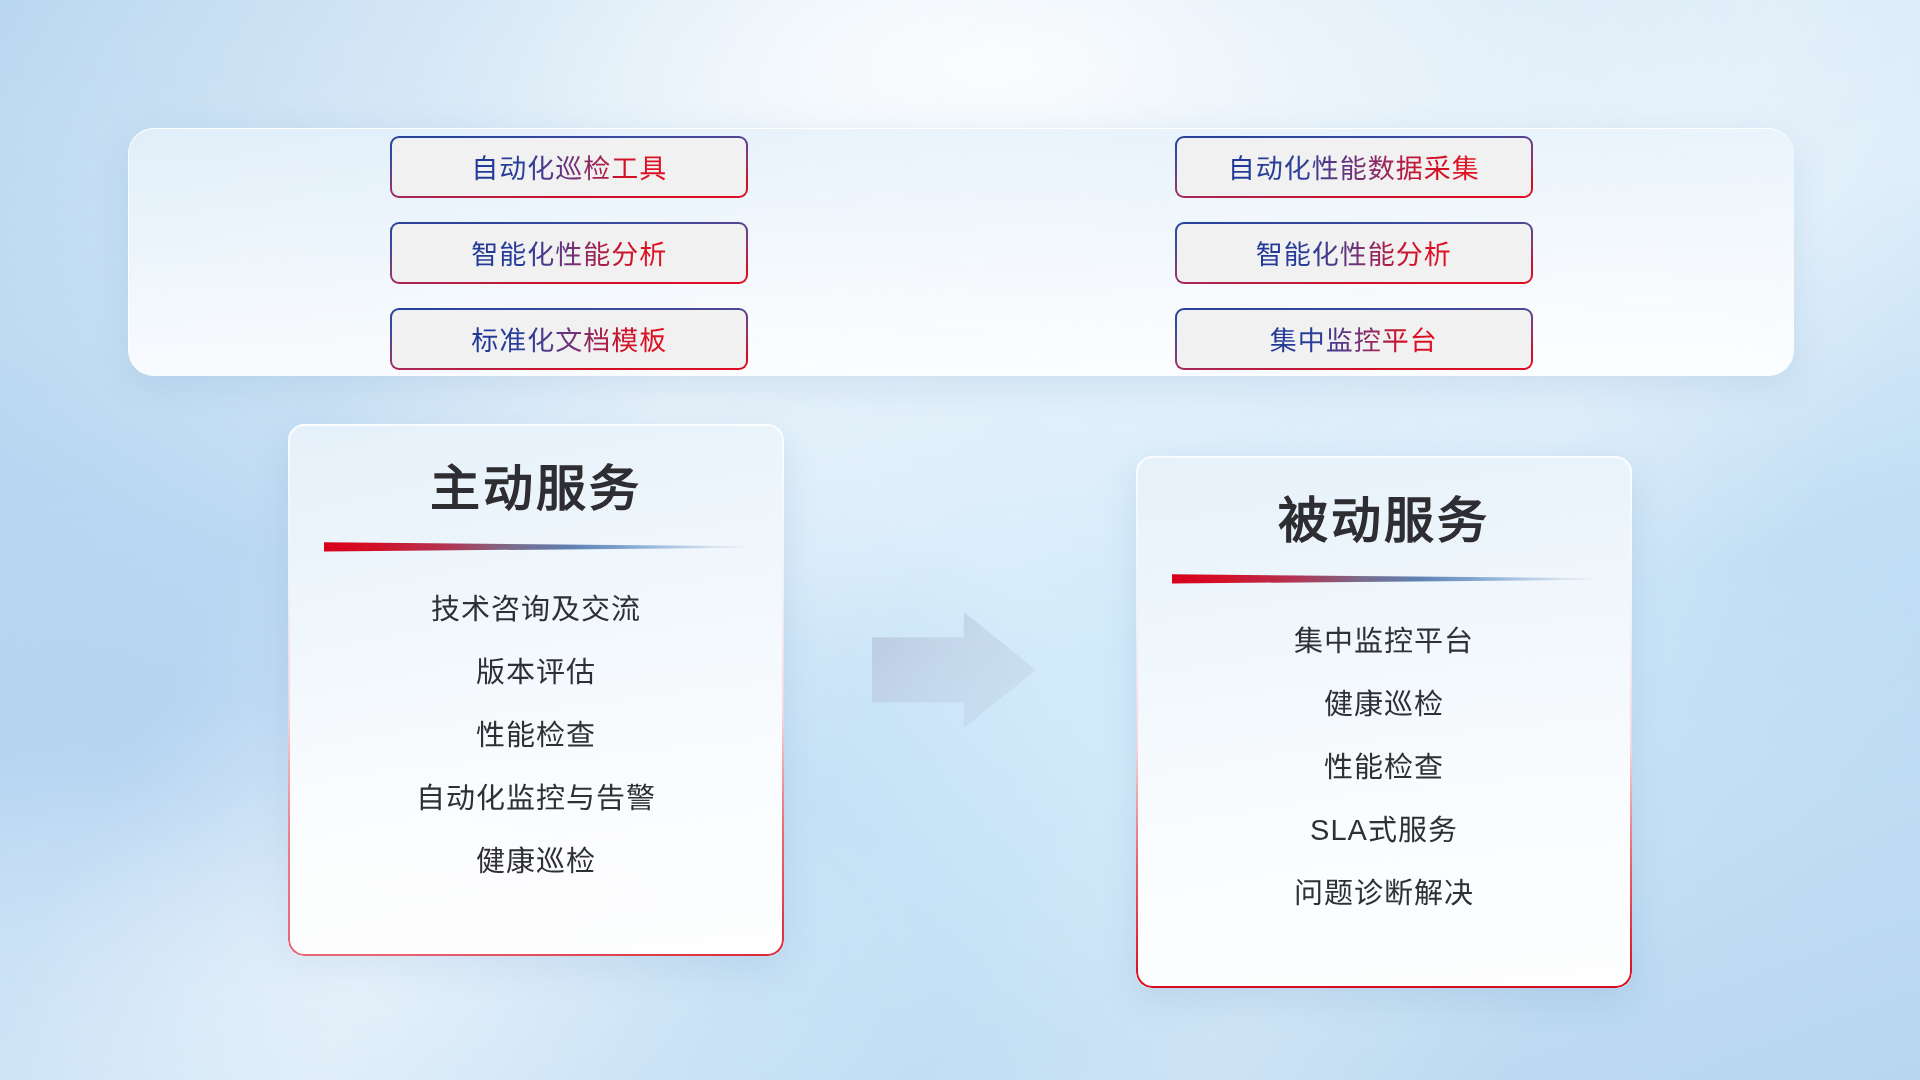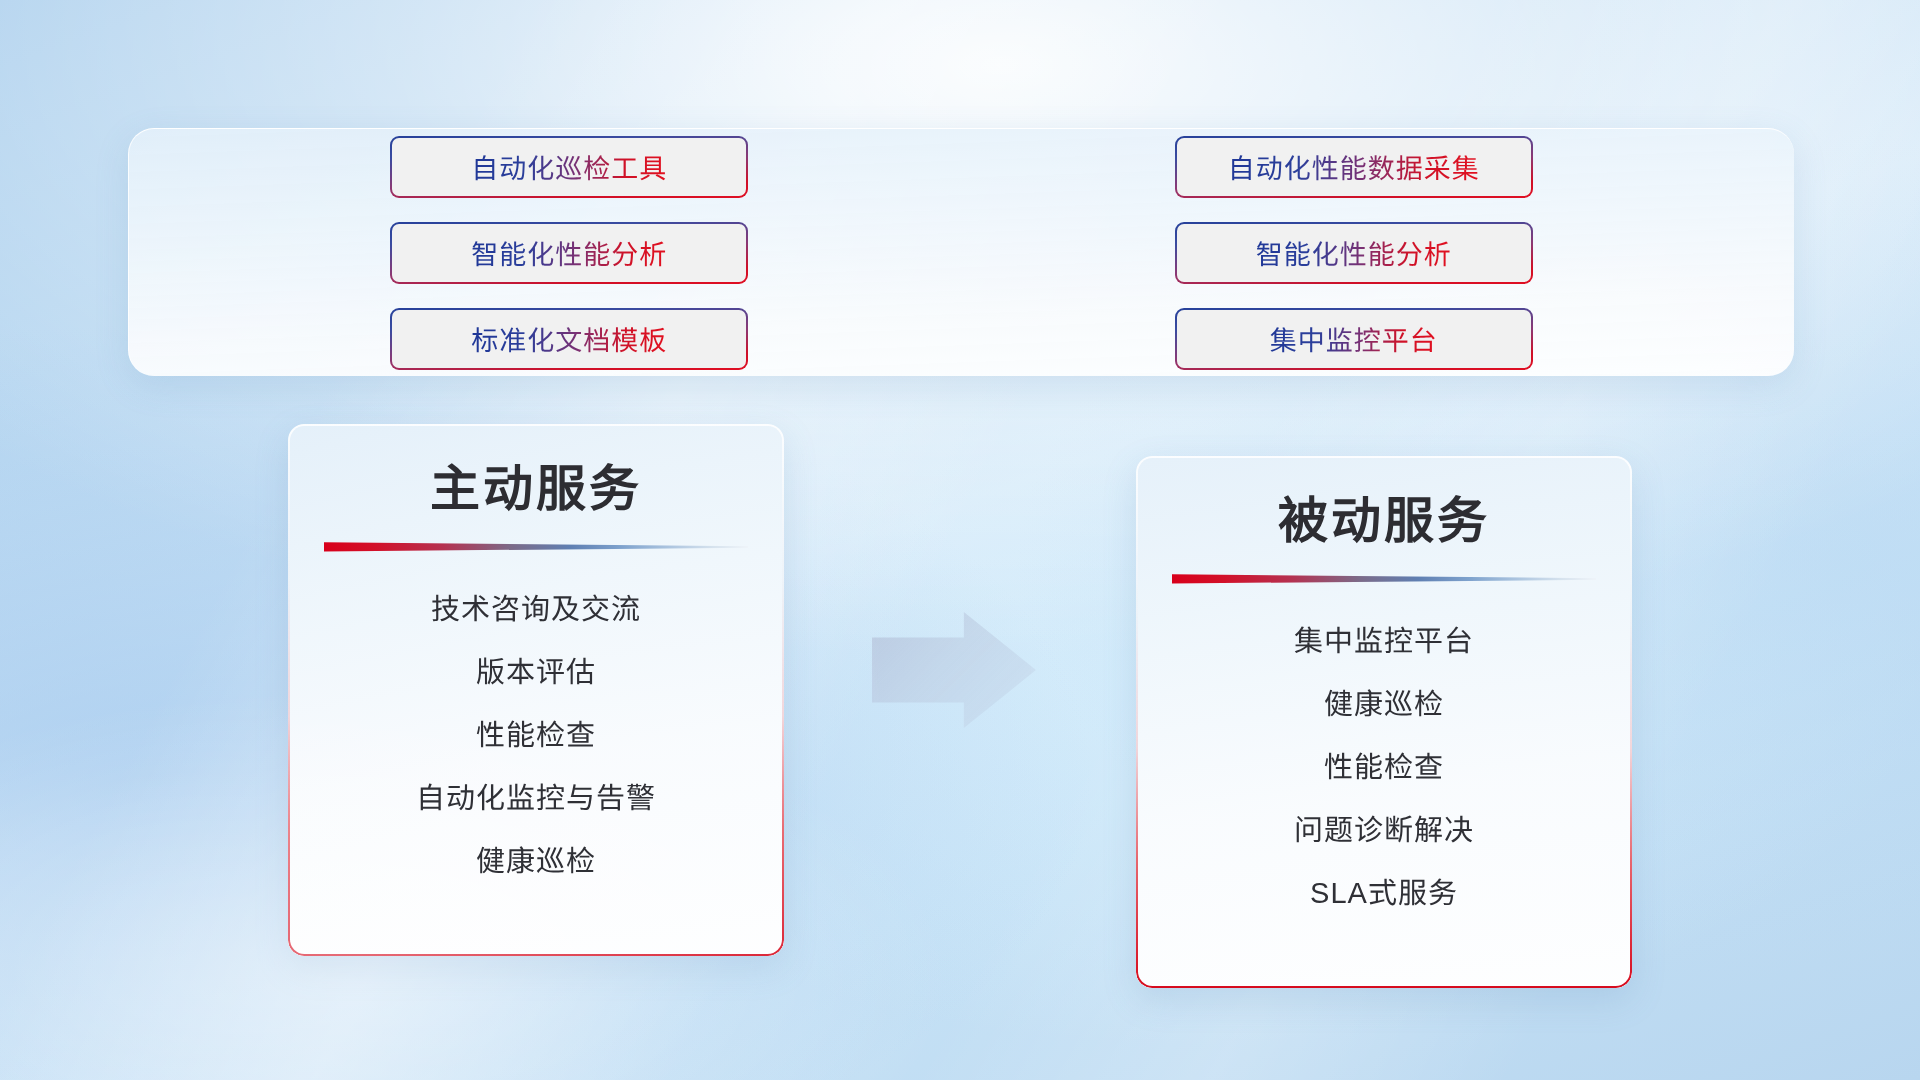--- a/index.html
+++ b/index.html
@@ -254,19 +254,19 @@
   <div class="arrow"></div>
 
   <section class="card card-right">
     <div class="card-body">
       <h2 class="card-title">被动服务</h2>
       <div class="card-divider"></div>
       <ul class="card-list">
         <li>集中监控平台</li>
         <li>健康巡检</li>
         <li>性能检查</li>
+        <li>SLA式服务</li>
         <li>问题诊断解决</li>
-        <li>SLA式服务</li>
       </ul>
     </div>
   </section>
 
 </div>
 
 </body></html>

